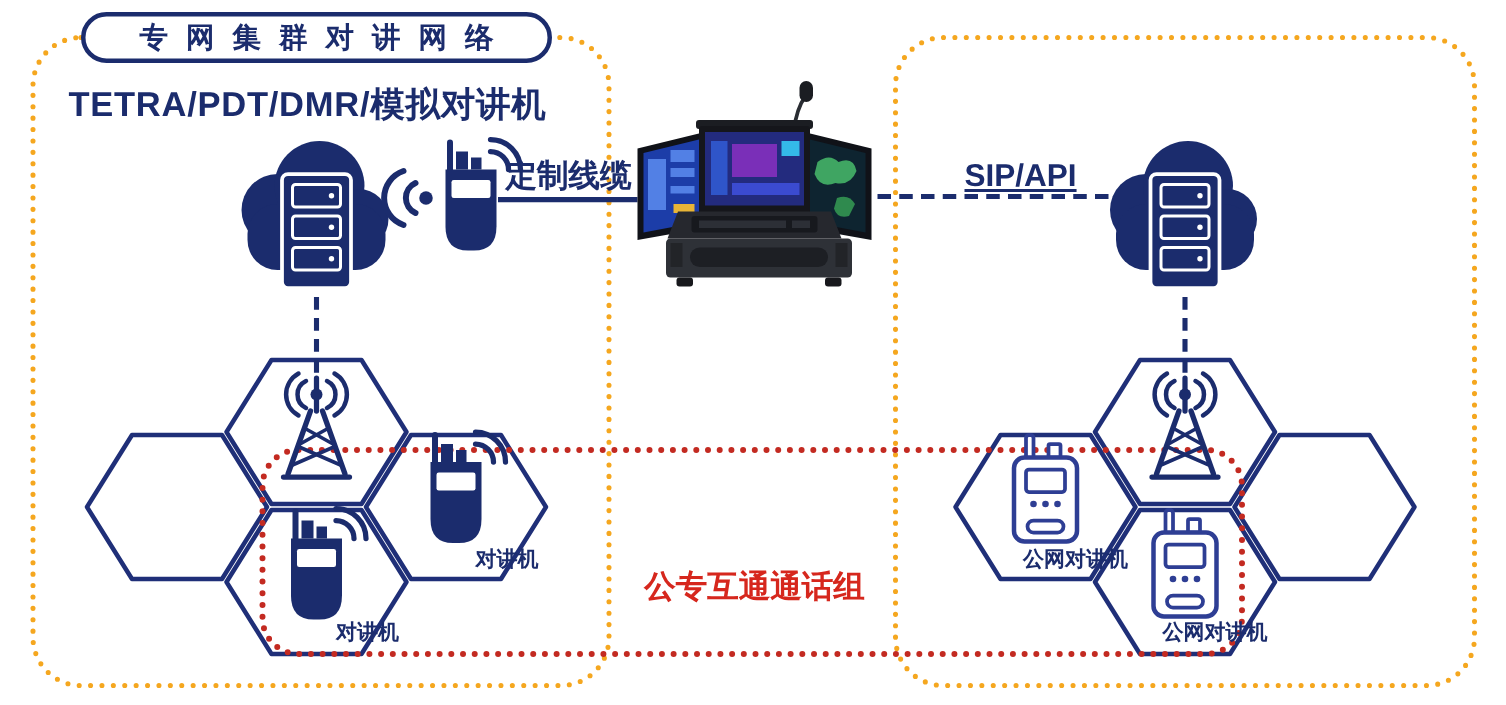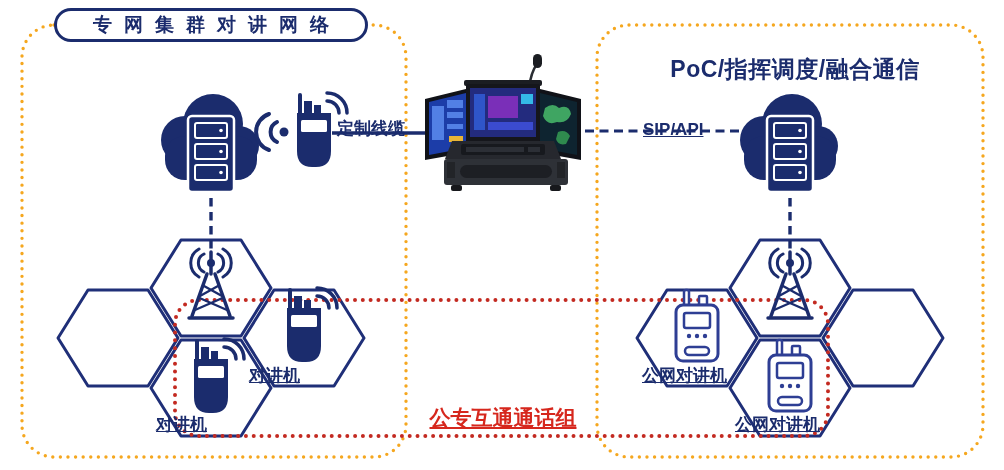--- a/index.html
+++ b/index.html
@@ -13,22 +13,22 @@
   .pill{
     position:absolute;z-index:4;top:8px;height:34px;background:#ffffff;
     border:3px solid #1B2C6D;border-radius:20px;
     display:flex;align-items:center;justify-content:center;
     font-size:19px;font-weight:bold;color:#1B2C6D;
     letter-spacing:12px;padding-left:12px;box-sizing:border-box;
   }
   .panel-title{
     font-size:23px;font-weight:bold;text-align:center;letter-spacing:0.5px;
   }
-  .link-lbl{font-size:17px;font-weight:bold;margin-top:14px;}
-  .hex-lbl{font-size:17px;font-weight:bold;text-align:left;width:110px;text-decoration:underline;}
+  .link-lbl{font-size:21px;font-weight:bold;}
+  .hex-lbl{font-size:14px;font-weight:bold;text-align:right;width:110px;}
   .group-lbl{
     font-size:21px;font-weight:bold;text-align:center;color:#D6271D;width:210px;
   }
 </style>
 </head>
 <body>
 
 <div id="canvas">
 
   <svg id="diagram-svg" width="1004" height="470" viewBox="0 0 1004 470">
@@ -189,25 +189,25 @@
 
       <rect x="451" y="185" width="11" height="6" rx="2" fill="#17181C"></rect>
       <rect x="550" y="185" width="11" height="6" rx="2" fill="#17181C"></rect>
     </g>
   </svg>
 
   <div class="pill" style="left:54px;width:314px;">
     <span>专网集群对讲网络</span>
   </div>
 
-  <div class="lbl panel-title" style="left:650px;top:54px;width:290px;">PoC/指挥调度/融合通信</div>
+  <div class="lbl panel-title" style="left:30px;top:54px;width:350px;">TETRA/PDT/DMR/模拟对讲机</div>
 
   <div class="lbl link-lbl" style="left:337px;top:103px;">定制线缆</div>
   <div class="lbl link-lbl" style="left:643px;top:106px;text-decoration:underline;">SIP/API</div>
 
   <div class="lbl hex-lbl" style="left:249px;top:364px;">对讲机</div>
   <div class="lbl hex-lbl" style="left:156px;top:413px;">对讲机</div>
   <div class="lbl hex-lbl" style="left:642px;top:364px;">公网对讲机</div>
   <div class="lbl hex-lbl" style="left:735px;top:413px;">公网对讲机</div>
 
-  <div class="lbl group-lbl" style="left:398px;top:404px;text-decoration:underline;">公专互通通话组</div>
+  <div class="lbl group-lbl" style="left:398px;top:377px;">公专互通通话组</div>
 
 </div>
 
 </body></html>

